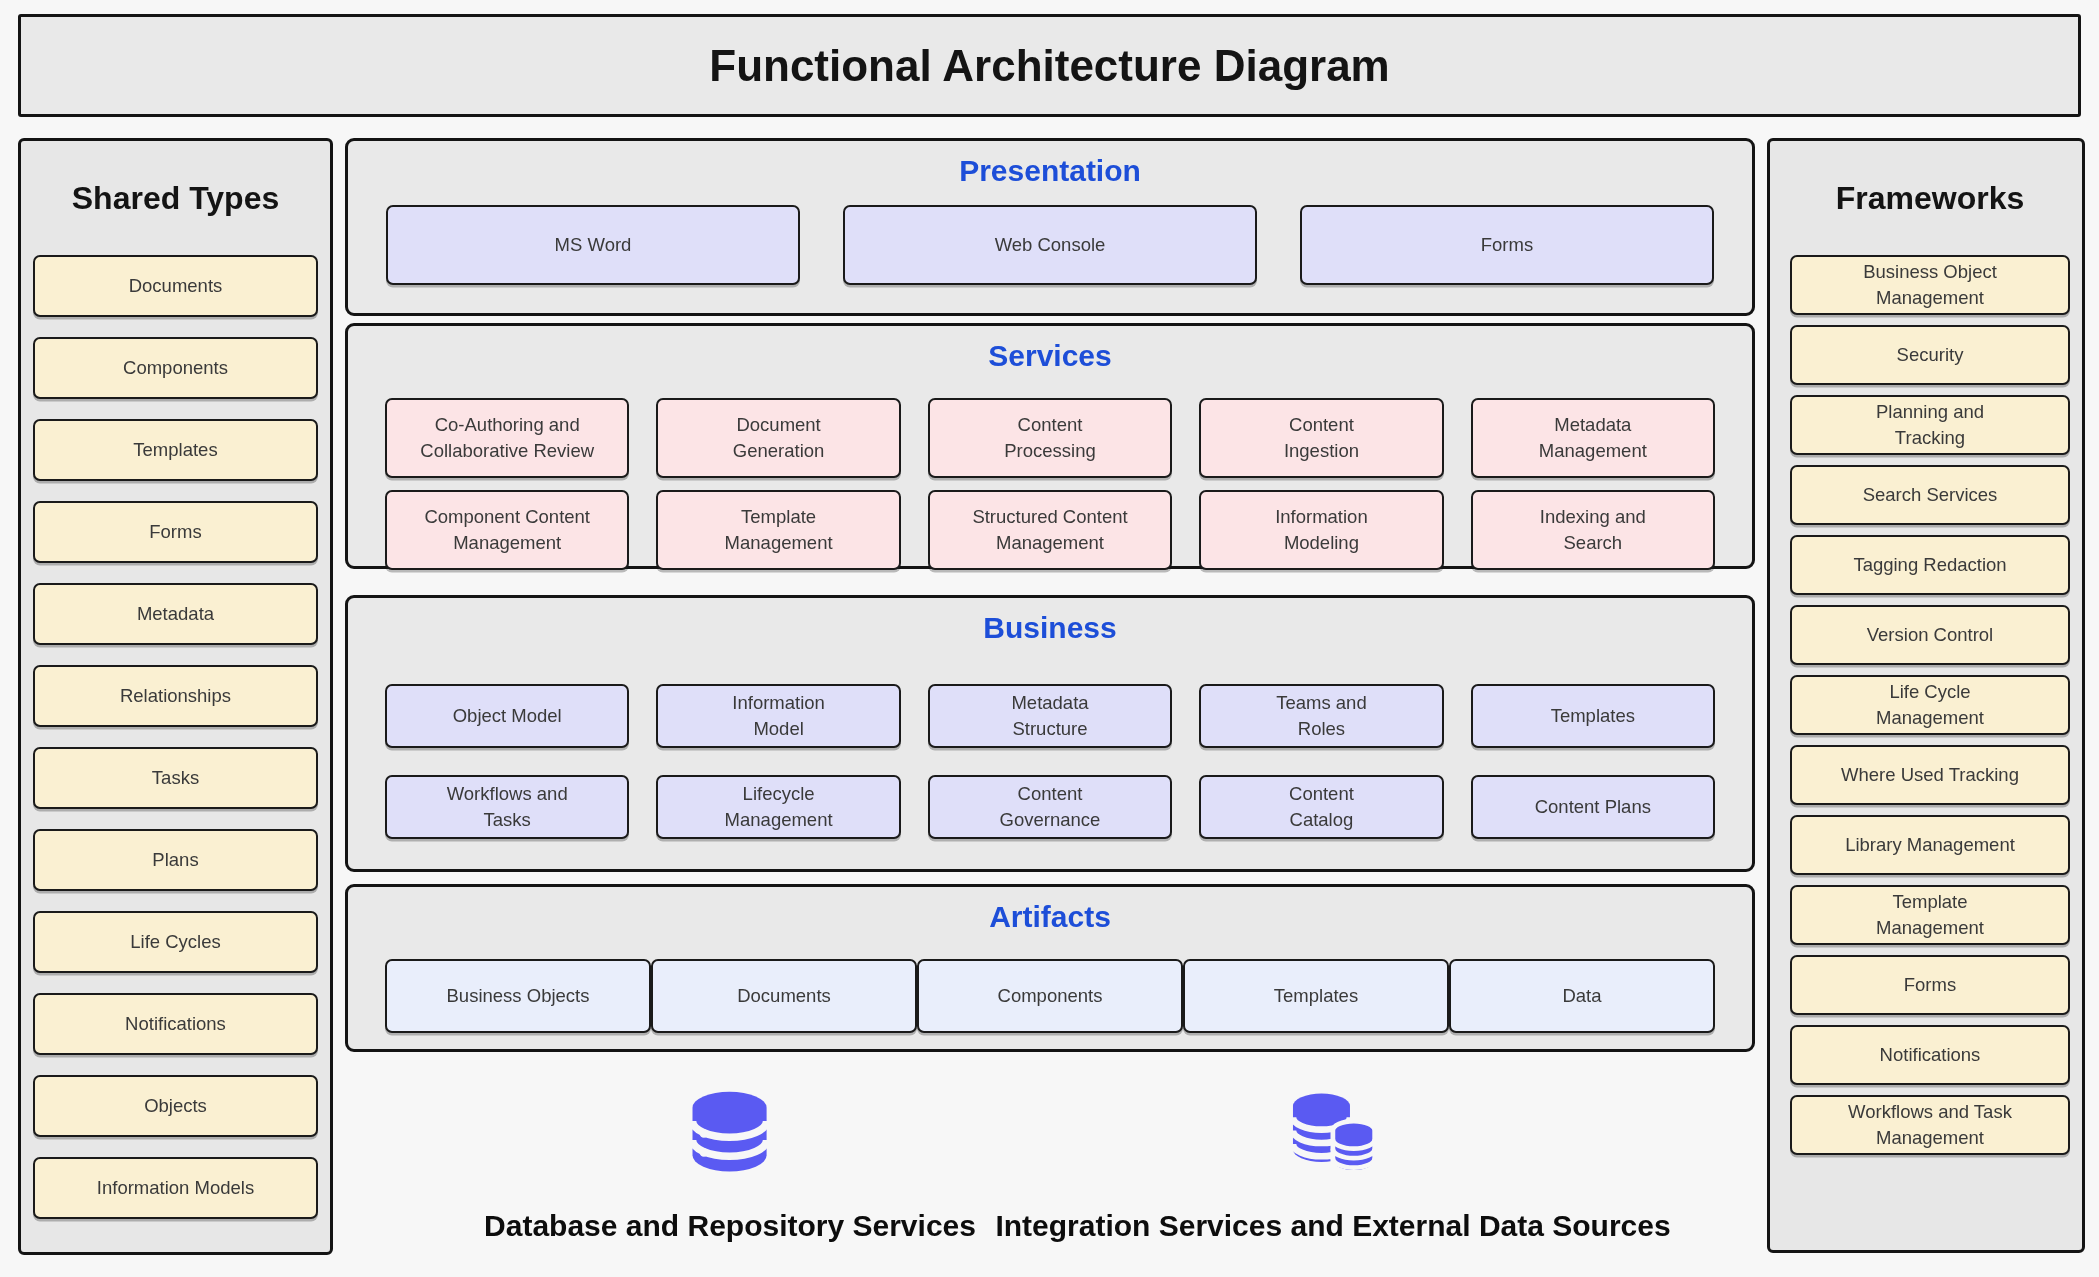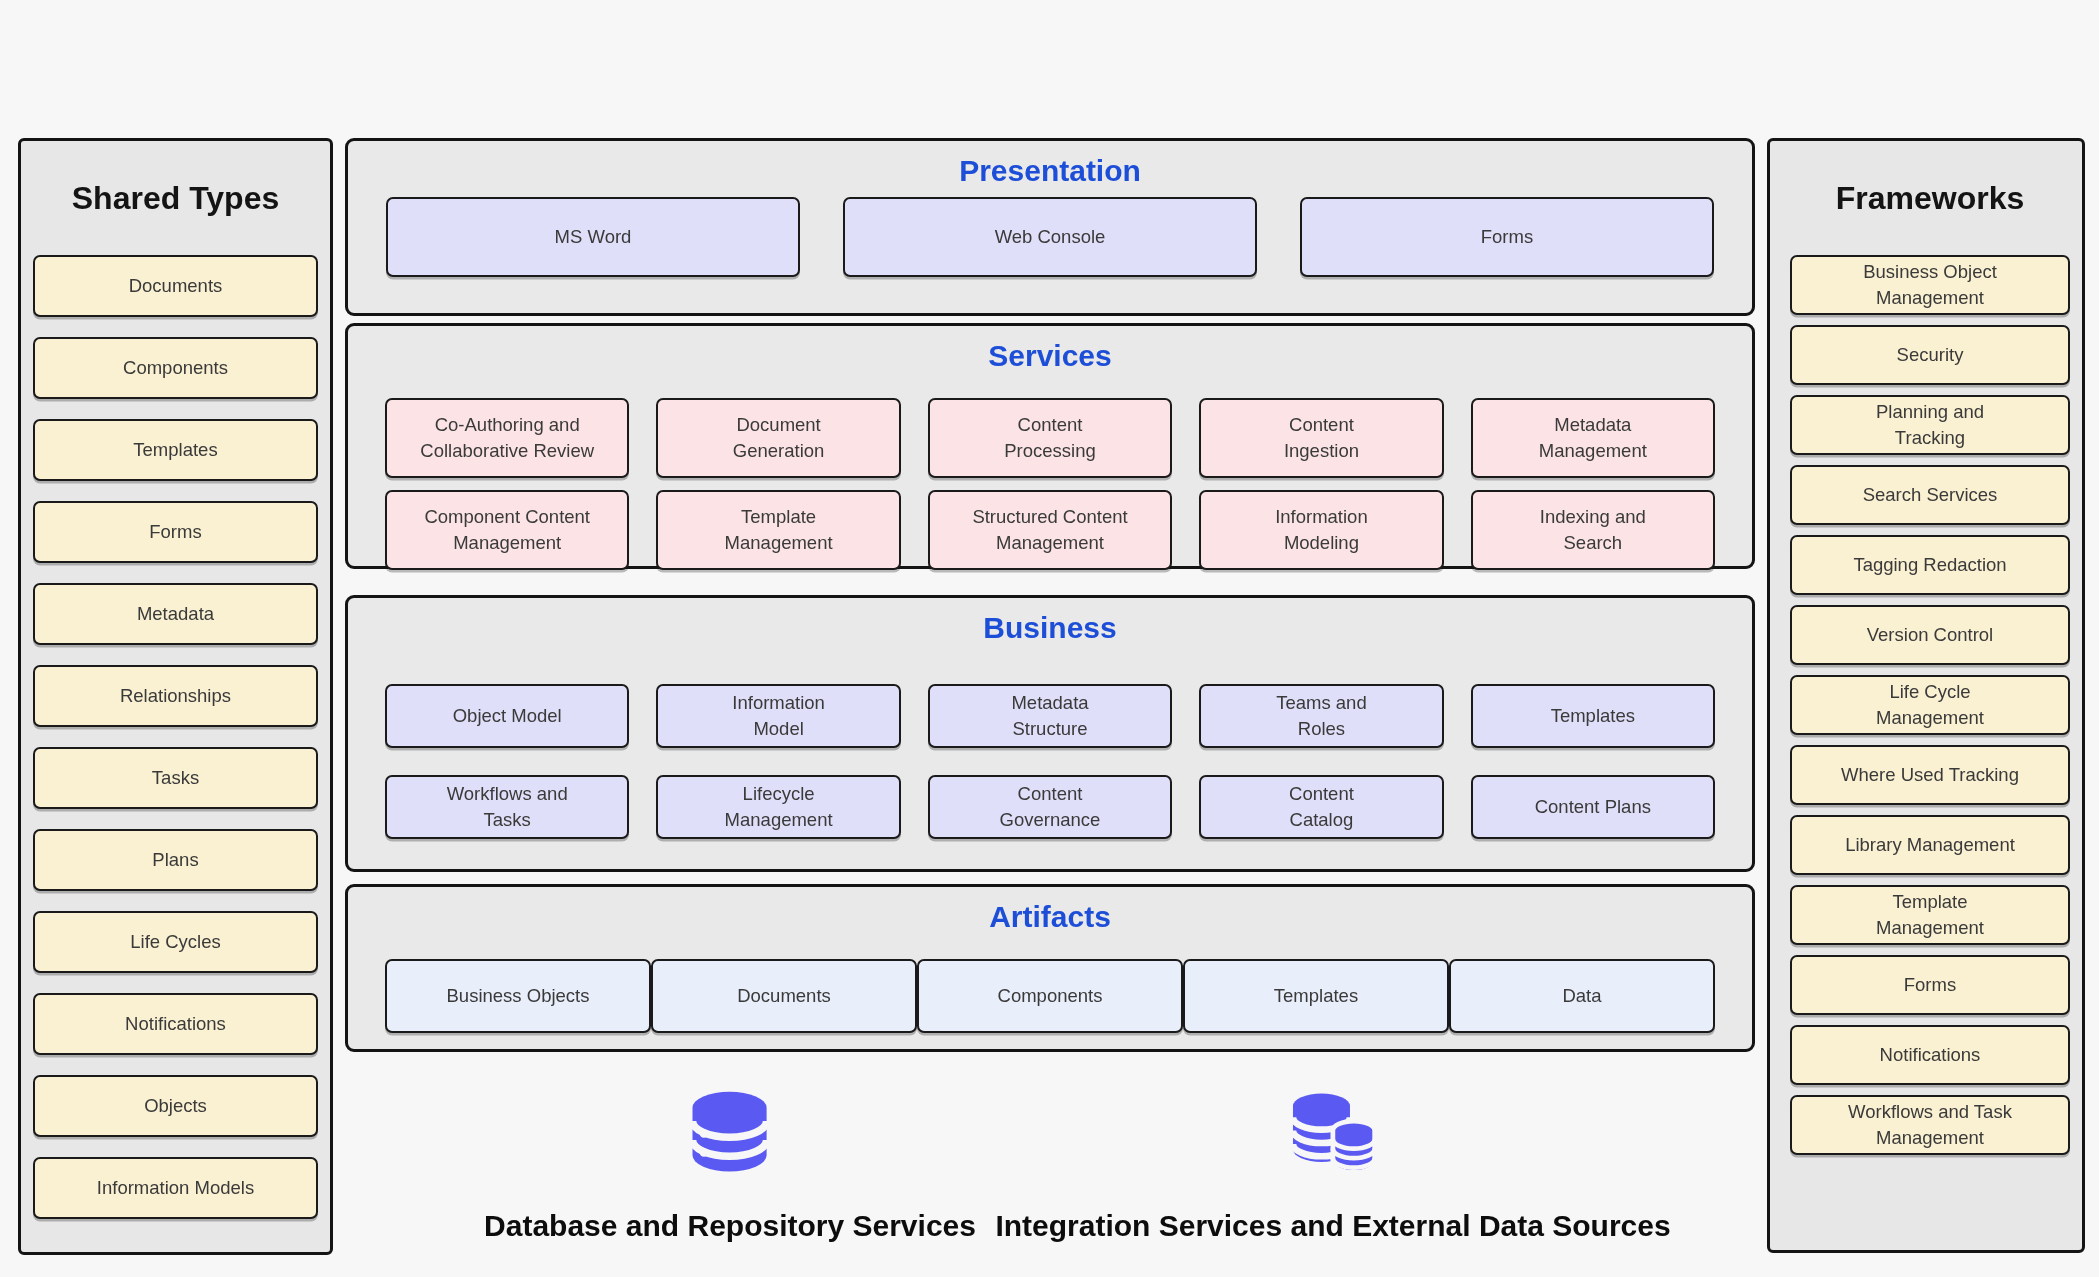--- a/index.html
+++ b/index.html
@@ -49,21 +49,21 @@
   .layer.presentation { height: 178px; margin-bottom: 7px; }
   .layer.services     { height: 246px; margin-bottom: 26px; }
   .layer.business     { height: 277px; margin-bottom: 12px; }
   .layer.artifacts    { height: 168px; }
   .layer-title {
     text-align: center; padding-top: 12px; line-height: 1.2;
     font-size: 30px; font-weight: 600; color: #1d4ed8;
   }
   .row { display: flex; }
   .row > .node { flex: 1; }
-  .p-row { gap: 43px; padding: 0 38px; height: 80px; margin-top: 8px; }
+  .p-row { gap: 43px; padding: 0 38px; height: 80px; margin-top: 16px; }
   .s-row { gap: 27px; padding: 0 37px; height: 80px; }
   .s-row.r1 { margin-top: 24px; }
   .s-row.r2 { margin-top: 12px; }
   .b-row { gap: 27px; padding: 8px 37px; height: 80px; }
   .b-row.r1 { margin-top: 30px; }
   .b-row.r2 { margin-top: 11px; }
   .a-row { padding: 0 37px; height: 74px; margin-top: 24px; }
 
   
   .node {
@@ -87,20 +87,23 @@
   .footer-group.g1 { left: 385px; }
   .footer-group.g2 { left: 988px; }
   .footer-label { font-size: 30px; font-weight: 700; color: #0d0d0d; white-space: nowrap; }
   .db-svg { display: block; }
 </style>
 </head>
 <body>
 
 <div class="page">
 
+  <div class="title-bar">
+    <span>Functional Architecture Diagram</span>
+  </div>
 
   <div class="panel left">
     <div class="panel-title">Shared Types</div>
     <div class="panel-items">
       <div class="node yellow">Documents</div>
       <div class="node yellow">Components</div>
       <div class="node yellow">Templates</div>
       <div class="node yellow">Forms</div>
       <div class="node yellow">Metadata</div>
       <div class="node yellow">Relationships</div>

